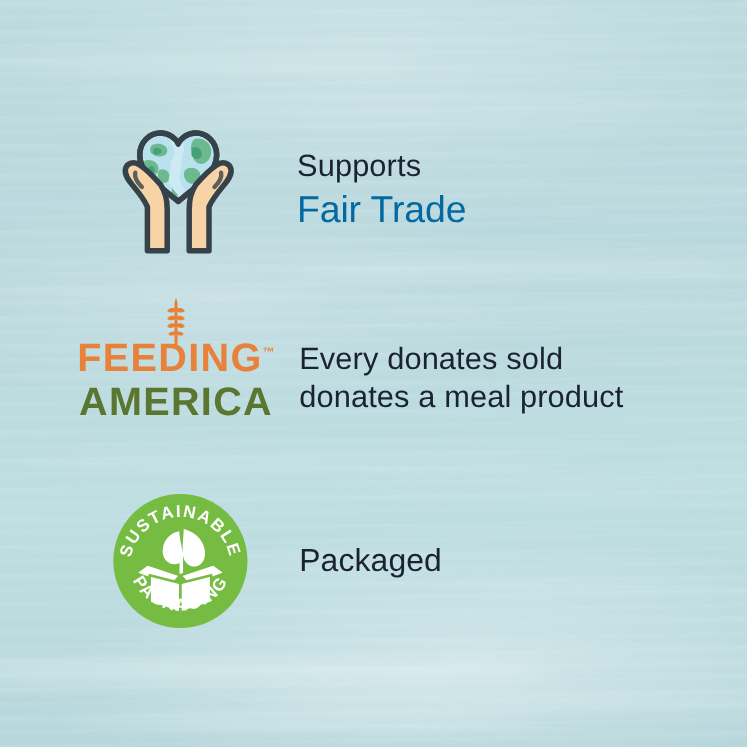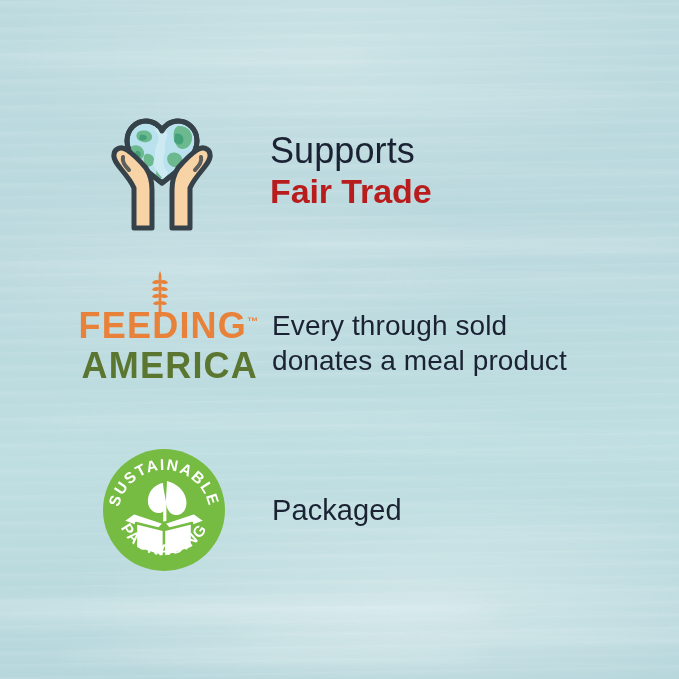--- a/index.html
+++ b/index.html
@@ -103,42 +103,42 @@
   #row-feeding     .row-icon { width: 196px; }
   #row-sustainable .row-icon { width: 132px; }
 
   #row-fairtrade   .row-text { padding-left: 38px; }
   #row-feeding     .row-text { padding-left: 14px; }
   #row-sustainable .row-text { padding-left: 42px; }
 
   
   .line {
     color: #1a2233;
-    font-size: 36px;
+    font-size: 28px;
     line-height: 38px;
     letter-spacing: .1px;
     font-weight: 400;
     white-space: nowrap;
   }
   .line.bold {
-    font-weight: 700;
+    font-weight: 400;
     font-size: 34px;
     line-height: 43px;
-    color: #b91c1c;
+    color: #0369a1;
     letter-spacing: -0.1px;
   }
   #row-feeding .line { font-size: 28px; line-height: 35px; }
   #row-feeding .line.bold { font-size: 33px; line-height: 42px; }
   #row-sustainable .line { font-size: 29px; line-height: 37px; }
   #row-sustainable .line.bold { font-size: 35px; line-height: 46px; }
 
   
   .fa-logo {
     display: block;
-    text-align: right;
+    text-align: center;
     line-height: 1;
     user-select: none;
   }
   .fa-wheat-wrap {
     position: relative;
     height: 0;
   }
   .fa-feeding {
     position: relative;
     color: #e8813a;
@@ -261,21 +261,21 @@
                 <path d="M11 31 C 13.5 29.5, 17 30.5, 18 33 C 15 35, 12.5 34, 11 32 Z"></path>
                 <rect x="9.6" y="8" width="2.8" height="38"></rect>
               </g>
             </svg>
           </div>
           <div class="fa-feeding"><span>FEEDING</span><span class="fa-tm">™</span></div>
           <div class="fa-america">AMERICA</div>
         </div>
       </div>
       <div class="row-text">
-        <div class="line">Every through sold</div>
+        <div class="line">Every donates sold</div>
         <div class="line">donates a meal product</div>
       </div>
     </div>
 
     <div class="row" id="row-sustainable">
       <div class="row-icon">
         <svg class="sp-badge" width="126" height="126" viewBox="0 0 126 126" aria-hidden="true">
           <defs>
             <path id="arcTop" d="M 17 69 A 46 46 0 0 1 109 69"></path>
             <path id="arcBot" d="M 15 60 A 48 48 0 0 0 111 60"></path>

